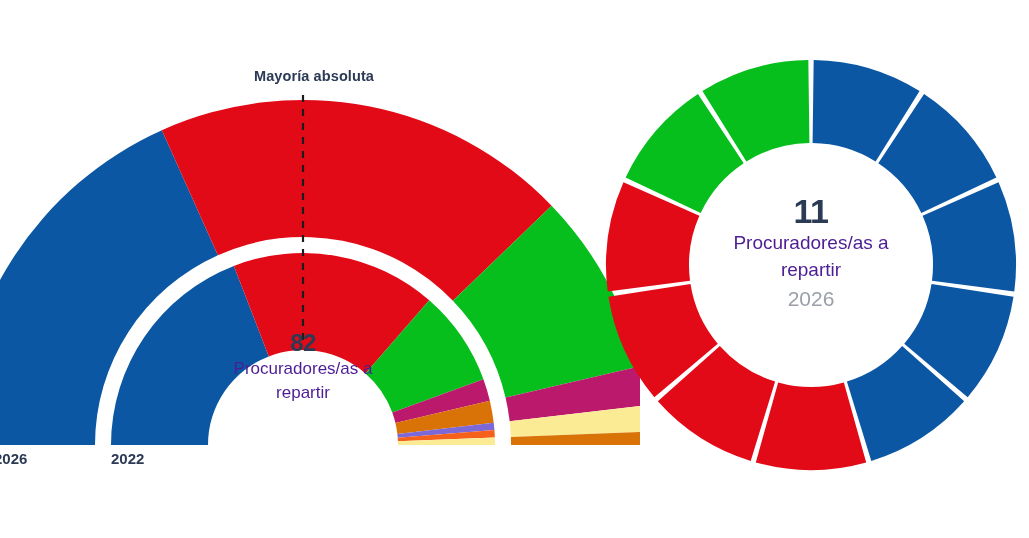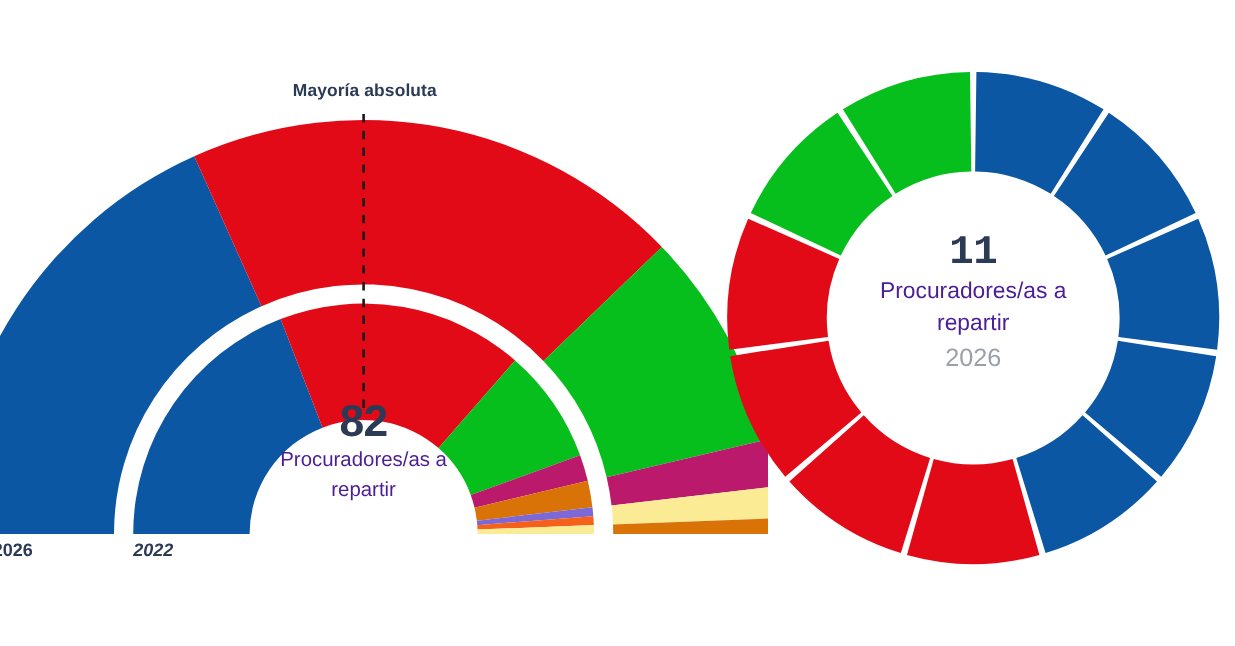--- a/index.html
+++ b/index.html
@@ -19,40 +19,40 @@
     position: absolute;
     inset: 0;
     width: 1029px;
     height: 538px;
   }
 
   svg { display: block; }
 
   .majority-label {
     position: absolute;
-    left: 304px;
+    left: 314px;
     top: 68px;
     transform: translateX(-50%);
     font-size: 14.5px;
     font-weight: bold;
     color: #2b3a55;
     white-space: nowrap;
     letter-spacing: 0.1px;
   }
 
   .year-tick {
     position: absolute;
     top: 450px;
     font-size: 15px;
     font-weight: bold;
     color: #2b3a55;
     white-space: nowrap;
   }
   .year-tick.outer { left: -6px; }
-  .year-tick.inner { left: 111px; font-style: italic; }
+  .year-tick.inner { left: 111px; }
 
   .center-block {
     position: absolute;
     text-align: center;
     color: #39496b;
     line-height: 1.28;
   }
 
   .hemi-center {
     left: 303px;
@@ -61,27 +61,27 @@
     width: 230px;
   }
   .donut-center {
     left: 811px;
     top: 192px;
     transform: translateX(-50%);
     width: 270px;
   }
 
   .big-number {
-    font-size: 37px;
+    font-size: 24px;
     font-weight: bold;
     color: #2b3a55;
     line-height: 1.12;
     letter-spacing: -0.5px;
   }
-  .donut-center .big-number { font-size: 34px; font-family: Liberation Mono, monospace; }
+  .donut-center .big-number { font-size: 34px; }
 
   .center-caption {
     font-size: 19px;
     color: #4c1d95;
     line-height: 1.42;
   }
   .hemi-center .center-caption { font-size: 17px; }
 
   .center-year {
     font-size: 21px;

